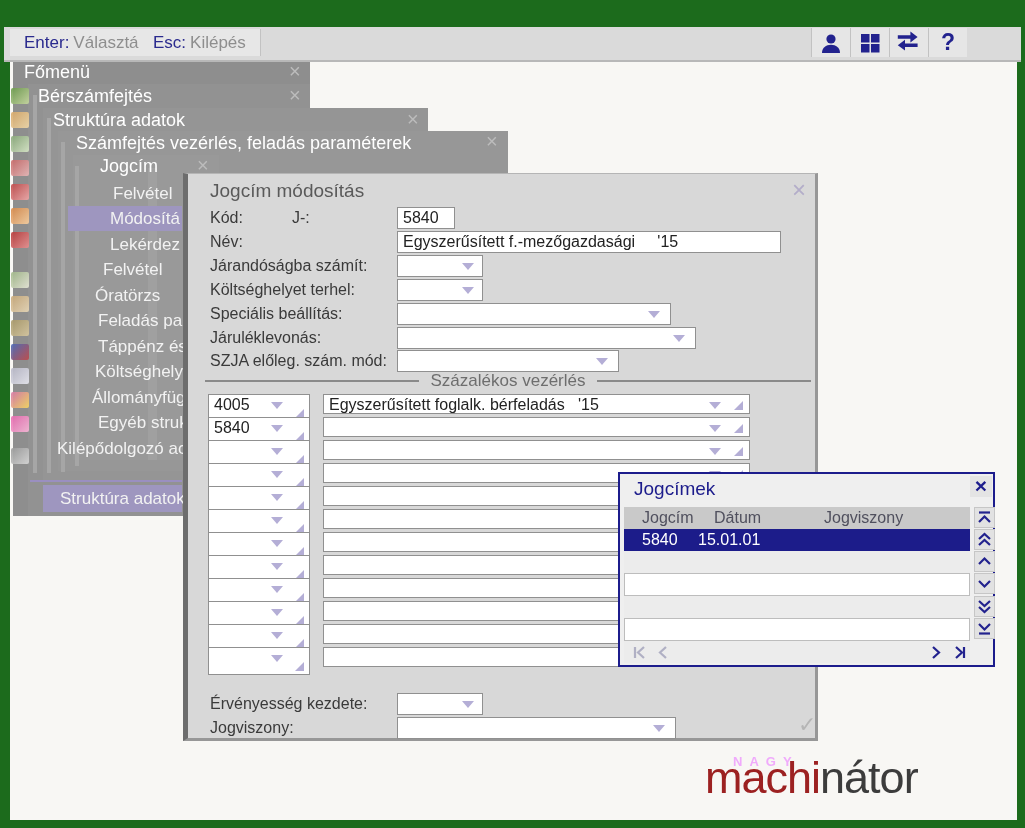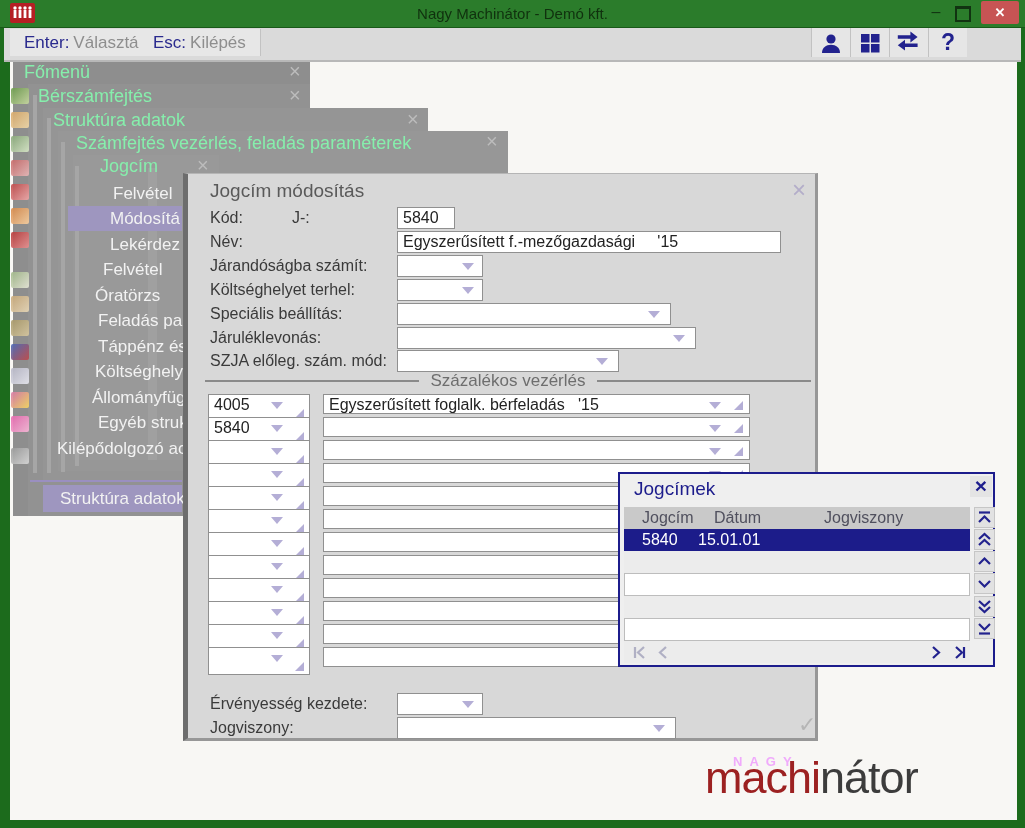--- a/index.html
+++ b/index.html
@@ -26,21 +26,21 @@
   .tico .q{color:#22228e;font-size:23px;font-weight:bold;}
   
   .main{position:absolute;left:10px;top:60px;width:1007px;height:760px;background:#f8f7f4;z-index:1;}
   
   .mwin{position:absolute;z-index:2;}
   .w1{left:13px;top:60px;width:297px;height:456px;background:#8e8e8e;}
   .w2{left:28px;top:84px;width:282px;height:432px;background:#929292;}
   .w3{left:43px;top:108px;width:385px;height:372px;background:#959595;}
   .w4{left:58px;top:131px;width:450px;height:340px;background:#979797;}
   .w5{left:73px;top:155px;width:146px;height:305px;background:#999;}
-  .mtitle{position:absolute;color:#86efac;font-size:18px;z-index:4;white-space:nowrap;}
+  .mtitle{position:absolute;color:#ffffff;font-size:18px;z-index:4;white-space:nowrap;}
   .t1{left:24px;top:62px;} .t2{left:38px;top:86px;} .t3{left:53px;top:110px;}
   .t4{left:76px;top:133px;} .t5{left:100px;top:156px;}
   .mclose{position:absolute;color:#bcbcbc;font-size:20px;z-index:4;line-height:18px;}
   .x1{left:289px;top:62px;} .x2{left:289px;top:86px;} .x3{left:407px;top:110px;}
   .x4{left:486px;top:132px;} .x5{left:197px;top:156px;}
   .vstrip{position:absolute;background:#a6a6a6;width:4px;z-index:3;}
   .s1{left:33px;top:95px;height:378px;} .s2{left:47px;top:118px;height:355px;}
   .s3{left:61px;top:142px;height:330px;} .s4{left:75px;top:166px;height:300px;}
   .s5{left:148px;top:168px;width:9px;height:292px;background:#a0a0a0;}
   .mitem{position:absolute;color:#f2f2f2;font-size:17px;z-index:4;white-space:nowrap;}
@@ -94,40 +94,20 @@
   .logo{position:absolute;left:705px;top:750px;width:305px;height:62px;z-index:2;}
   .logo-top{position:absolute;left:28px;top:4px;font-size:13px;font-weight:bold;letter-spacing:7px;color:#f0abfc;}
   .logo-main{position:absolute;left:0px;top:2px;font-size:45px;font-weight:normal;letter-spacing:-1px;}
   .lr{color:#9c2121;} .ld{color:#3c3c3c;}
 </style>
 </head>
 <body>
 
 <div class="screen">
 
-  <div class="titlebar">
-    <div class="app-logo">
-      <svg width="25" height="20" viewBox="0 0 25 20">
-        <g fill="#fff">
-          <circle cx="5" cy="5" r="1.7"></circle>
-            <rect x="3.6" y="7" width="2.8" height="8"></rect>
-          <circle cx="10" cy="5" r="1.7"></circle>
-            <rect x="8.6" y="7" width="2.8" height="8"></rect>
-          <circle cx="15" cy="5" r="1.7"></circle>
-            <rect x="13.6" y="7" width="2.8" height="8"></rect>
-          <circle cx="20" cy="5" r="1.7"></circle>
-            <rect x="18.6" y="7" width="2.8" height="8"></rect>
-        </g>
-      </svg>
-    </div>
-    <div class="app-title">Nagy Machinátor - Demó kft.</div>
-    <div class="btn-min">–</div>
-    <div class="btn-max"></div>
-    <div class="btn-close">✕</div>
-  </div>
 
   <div class="toolbar">
     <div class="hintbtn h1">
       <span class="hint-key">Enter:</span>
       <span class="hint-label">Választás</span>
     </div>
     <div class="hintbtn h2">
       <span class="hint-key">Esc:</span>
       <span class="hint-label">Kilépés</span>
     </div>

